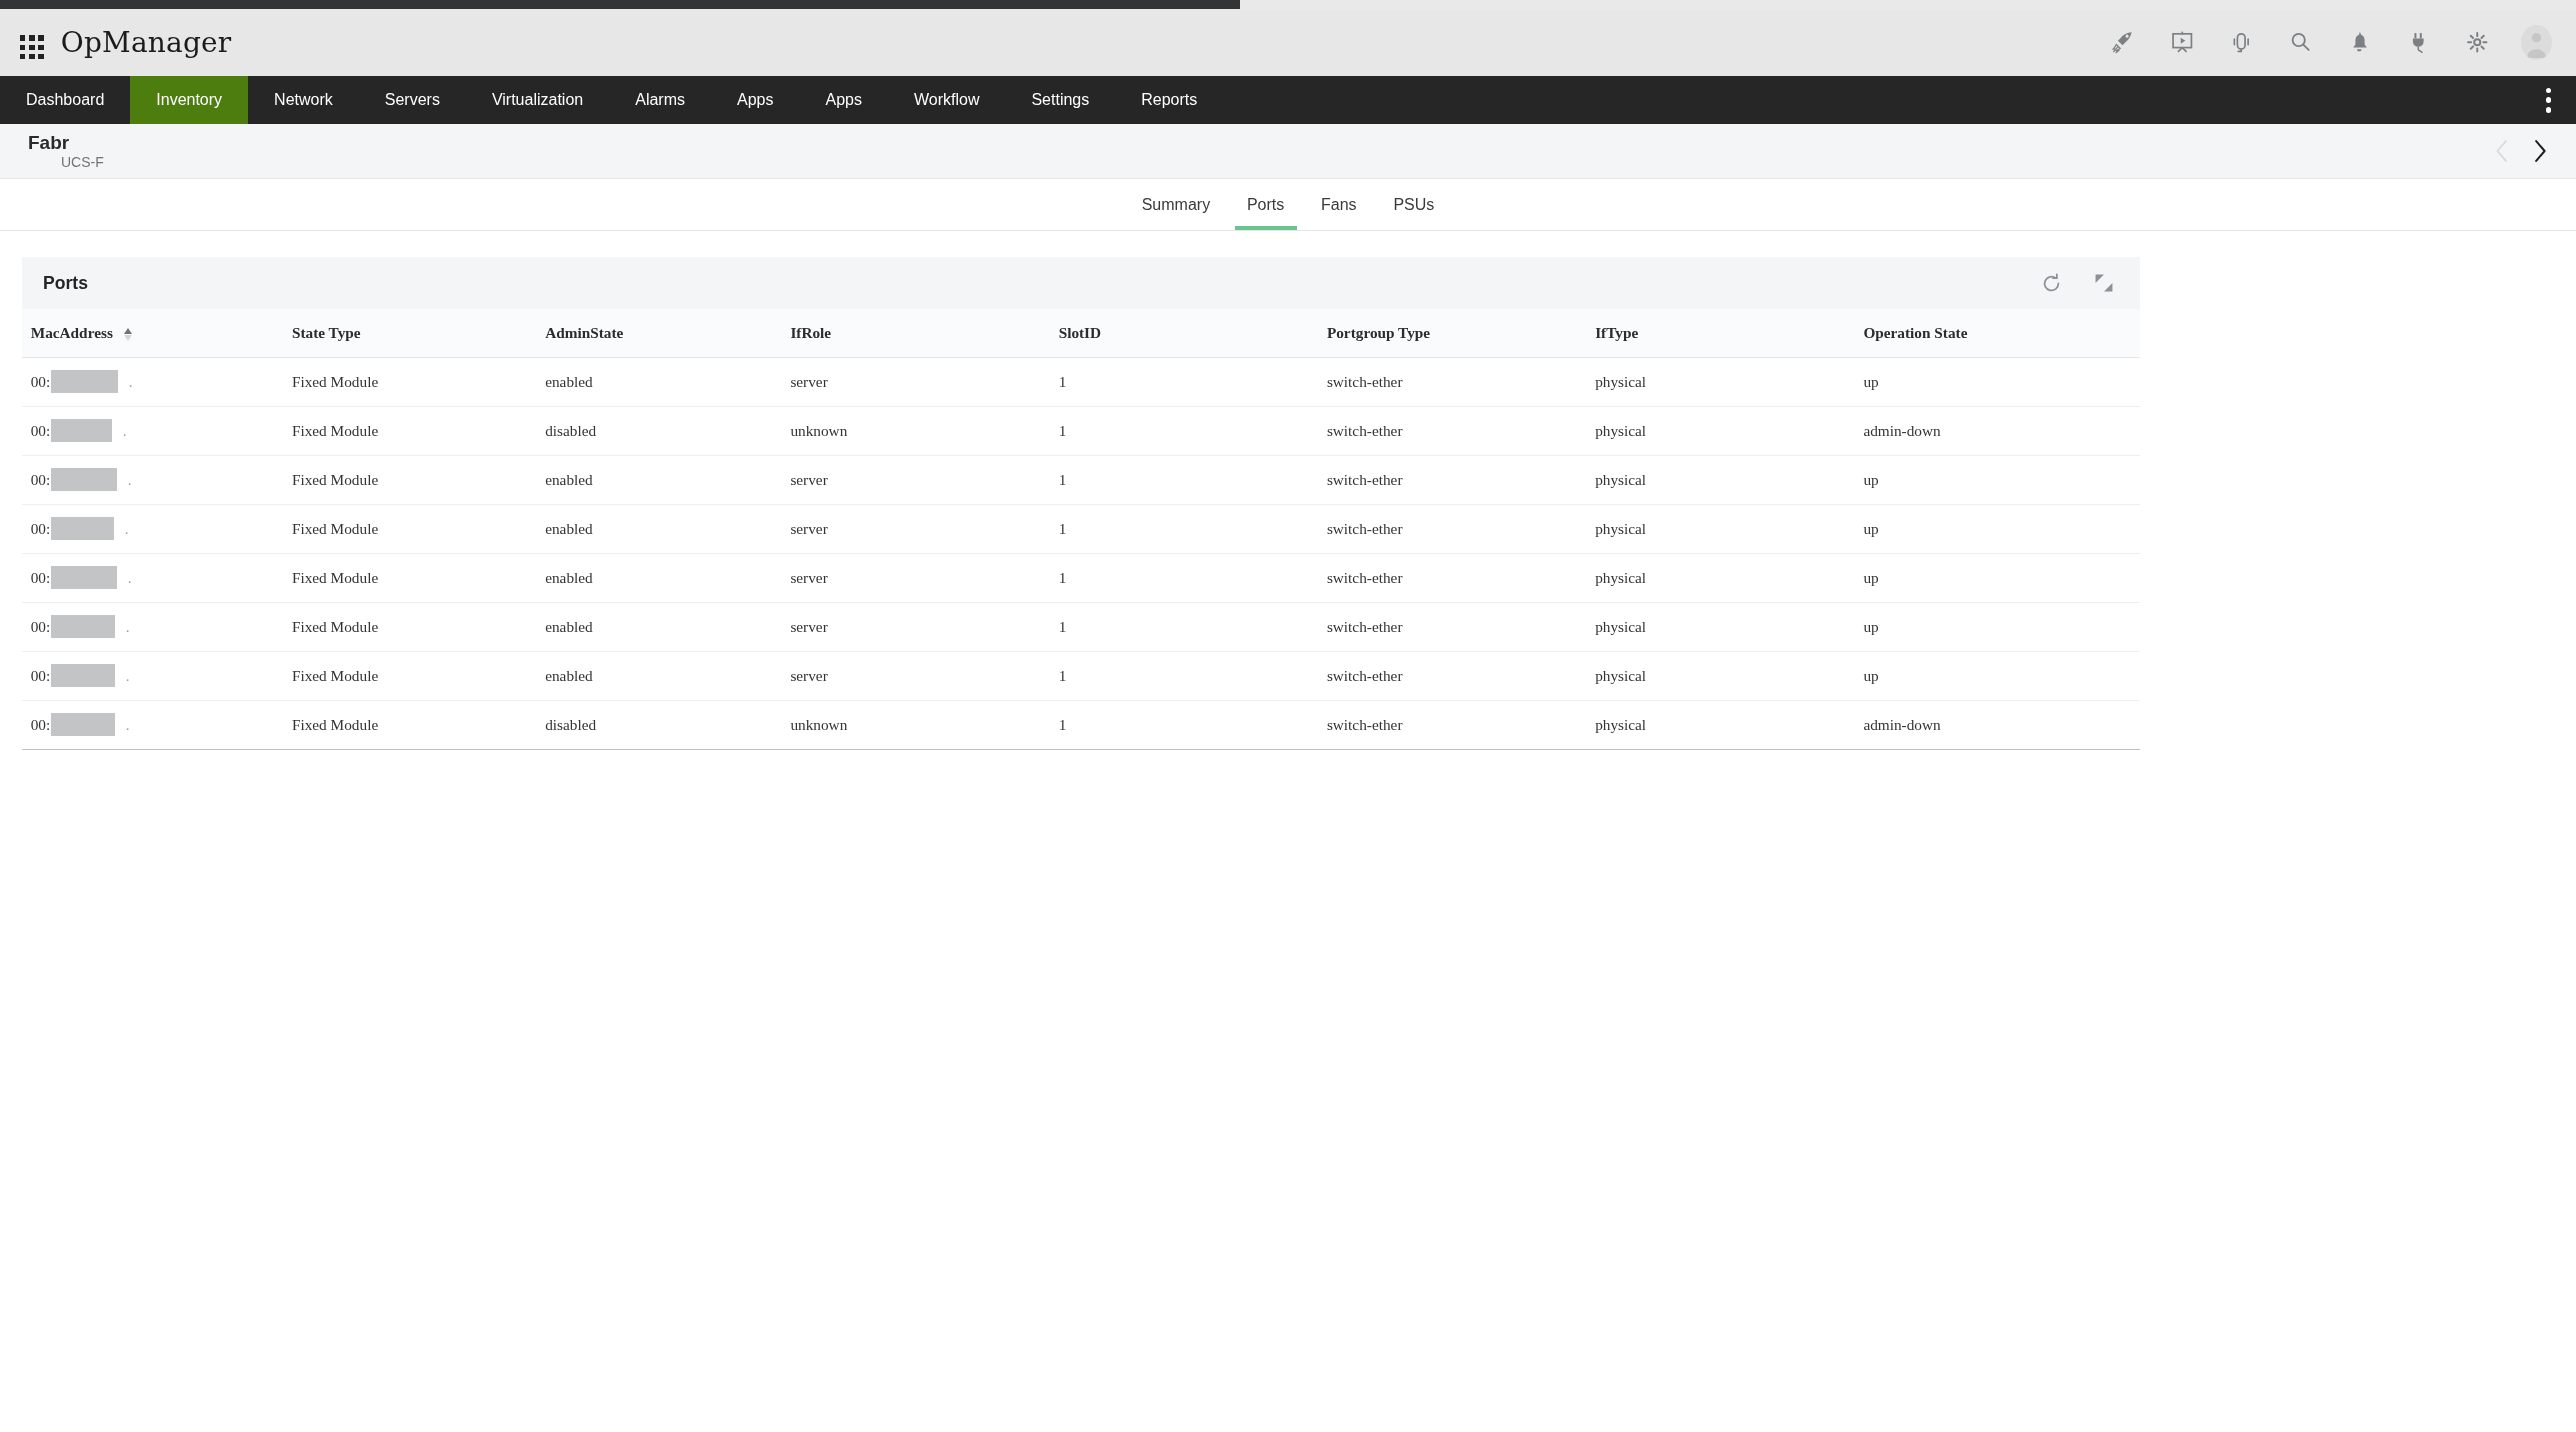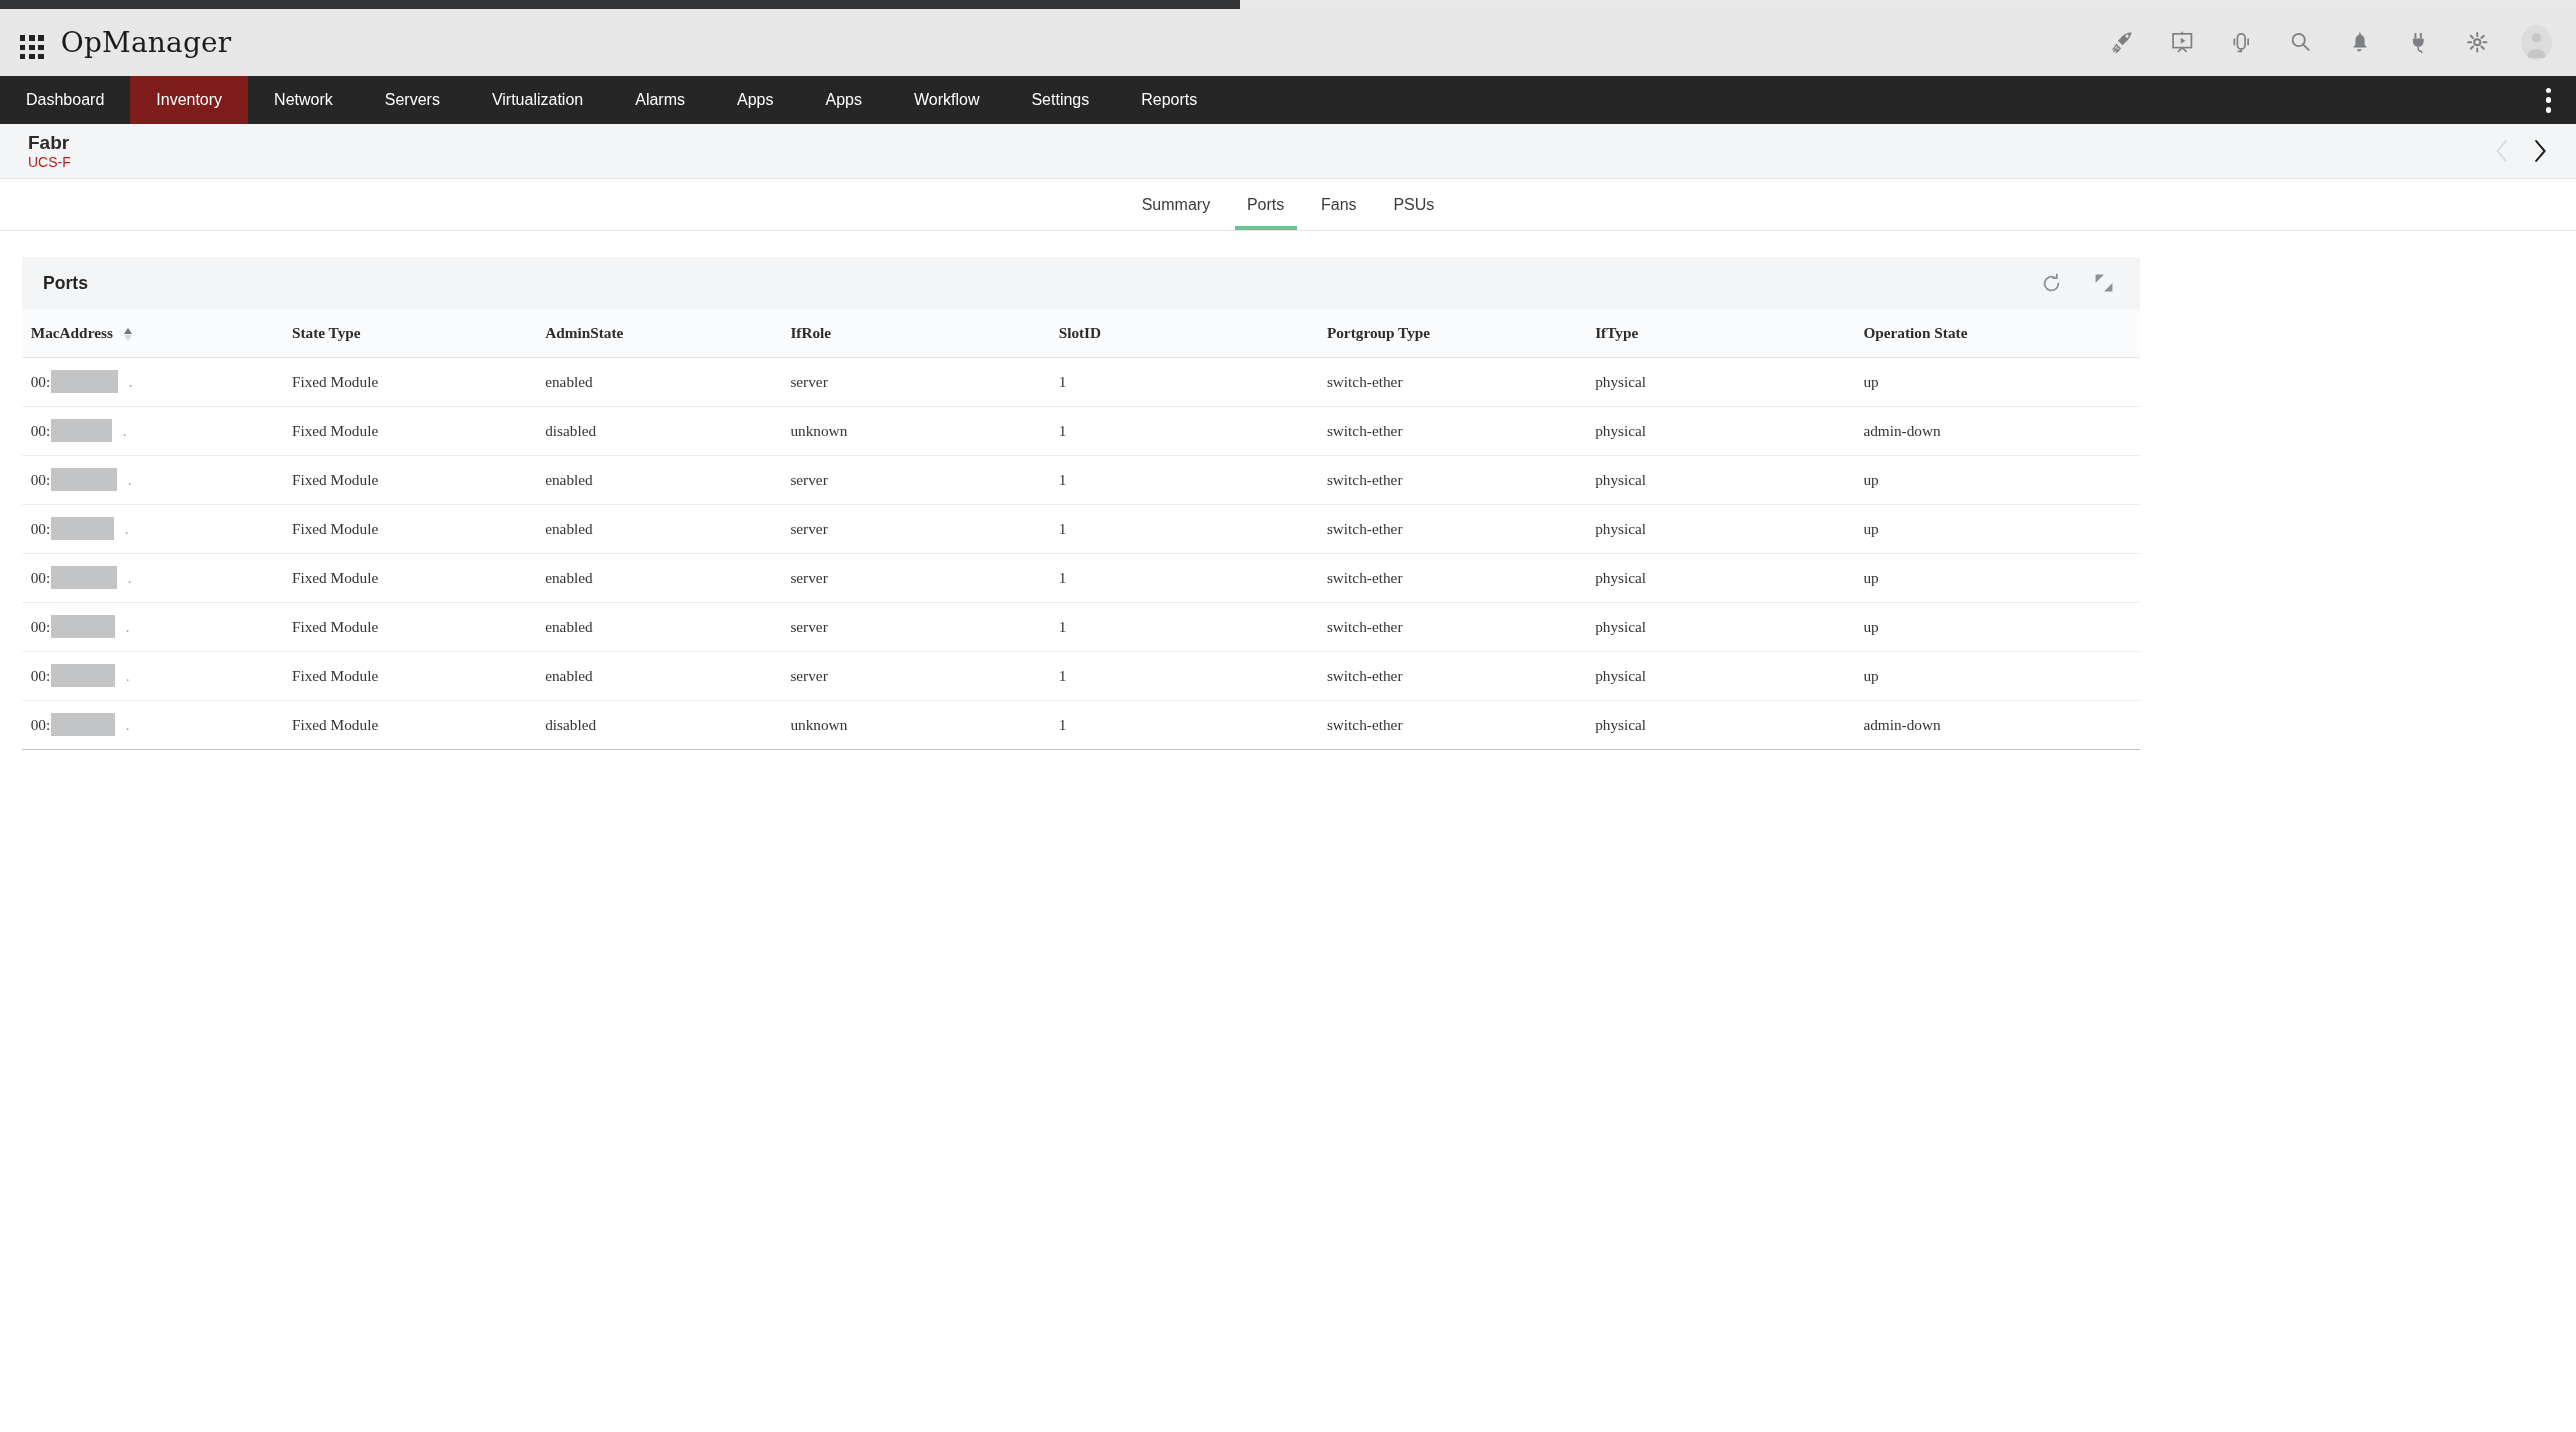--- a/index.html
+++ b/index.html
@@ -32,37 +32,37 @@
   
   .navbar {
     height: 48px; background: #262626;
     display: flex; align-items: stretch; position: relative;
   }
   .nav-item {
     display: flex; align-items: center; justify-content: center;
     padding: 0 26px; color: #ffffff; font-size: 16px; cursor: pointer;
     white-space: nowrap;
   }
-  .nav-item.active { background: #7f1d1d; }
+  .nav-item.active { background: #4d7c0f; }
   .nav-more {
     position: absolute; right: 17px; top: 0; bottom: 0;
     display: flex; flex-direction: column; align-items: center; justify-content: center; gap: 4.6px;
     cursor: pointer; padding: 0 7.7px;
   }
   .nav-more i { width: 5.4px; height: 5.4px; border-radius: 50%; background: #fff; display: block; }
 
   
   .titlebar {
     height: 55px; background: #f4f5f7; border-bottom: 0.8px solid #e4e6e8;
     display: flex; align-items: center; justify-content: space-between;
     padding: 0 20px 0 28px;
   }
   .title-block { display: flex; flex-direction: column; gap: 2.3px; }
   .page-title { font-size: 19px; font-weight: bold; color: #2b2b2b; line-height: 1.05; }
-  .page-subtitle { font-size: 14px; color: #b91c1c; line-height: 1.05; }
+  .page-subtitle { font-size: 14px; color: #737373; line-height: 1.05; margin-left: 33px; }
   .pager { display: flex; align-items: center; gap: 18.4px; padding-right: 6.1px; }
   .chev { width: 20px; height: 26px; cursor: pointer; }
 
   
   .tabrow {
     height: 52px; background: #ffffff; border-bottom: 0.8px solid #e4e6e8;
     display: flex; align-items: stretch; justify-content: center; gap: 0;
   }
   .tab {
     display: flex; align-items: center; padding: 0 18.4px;

